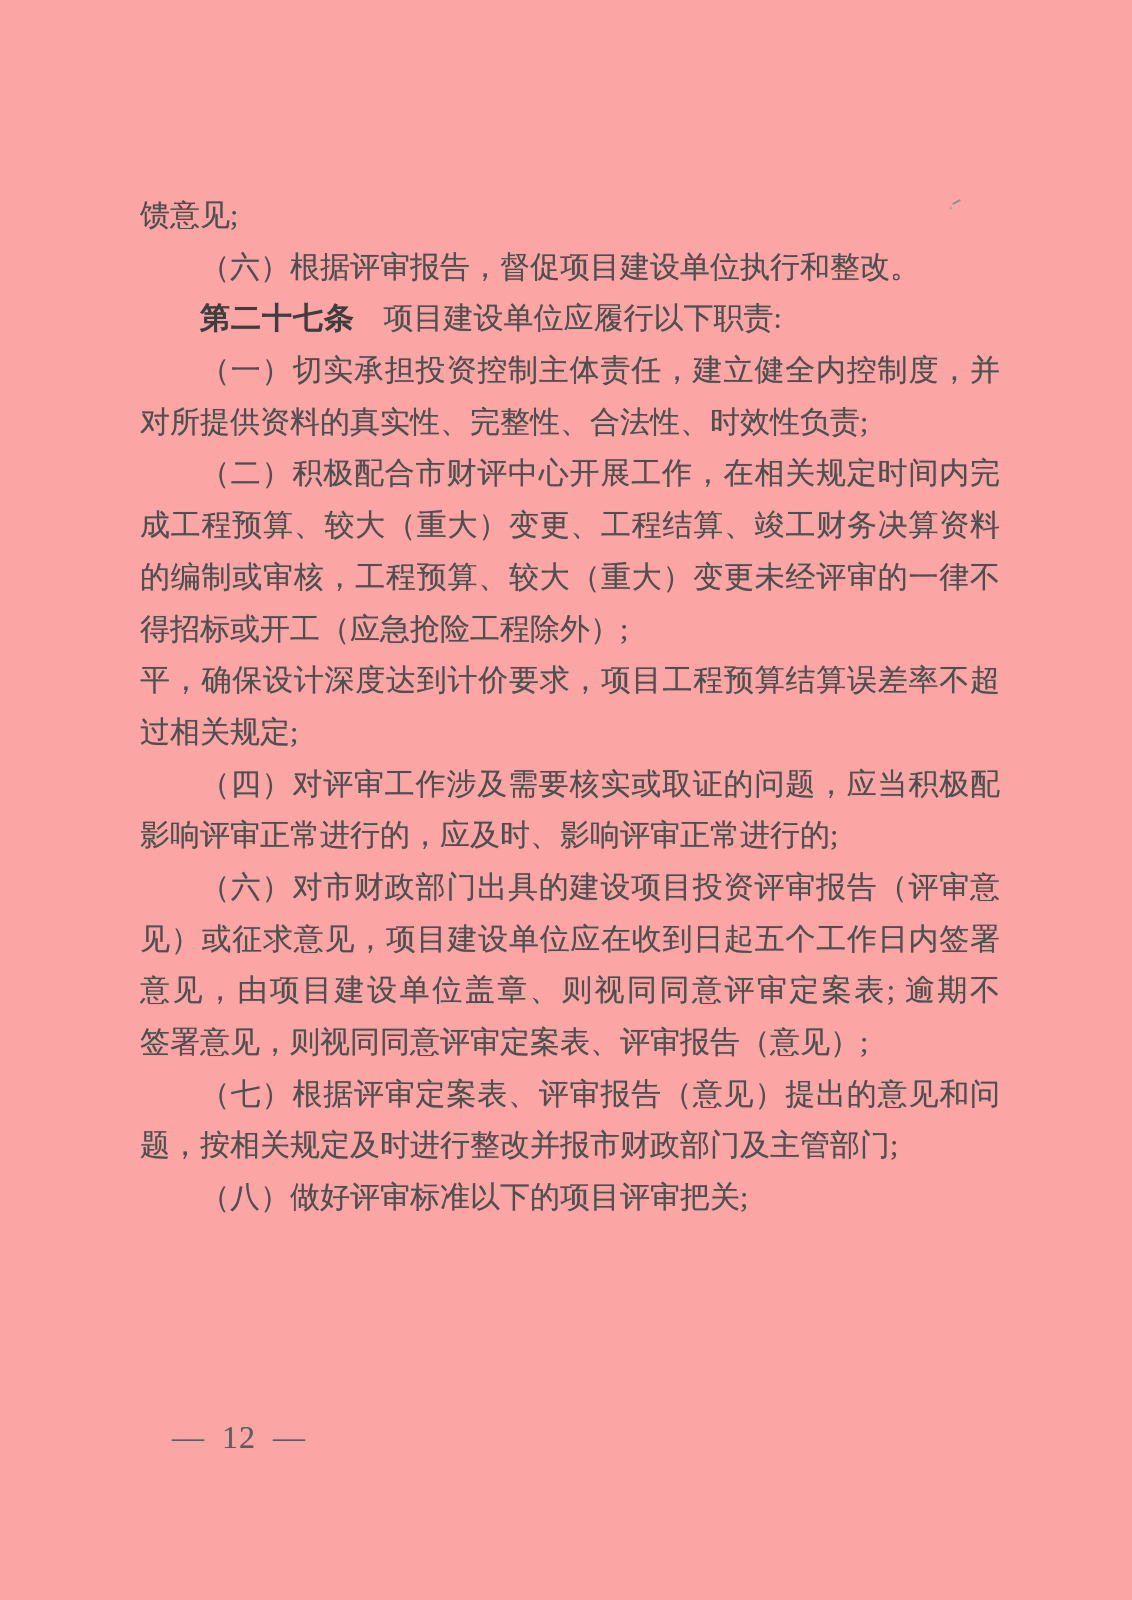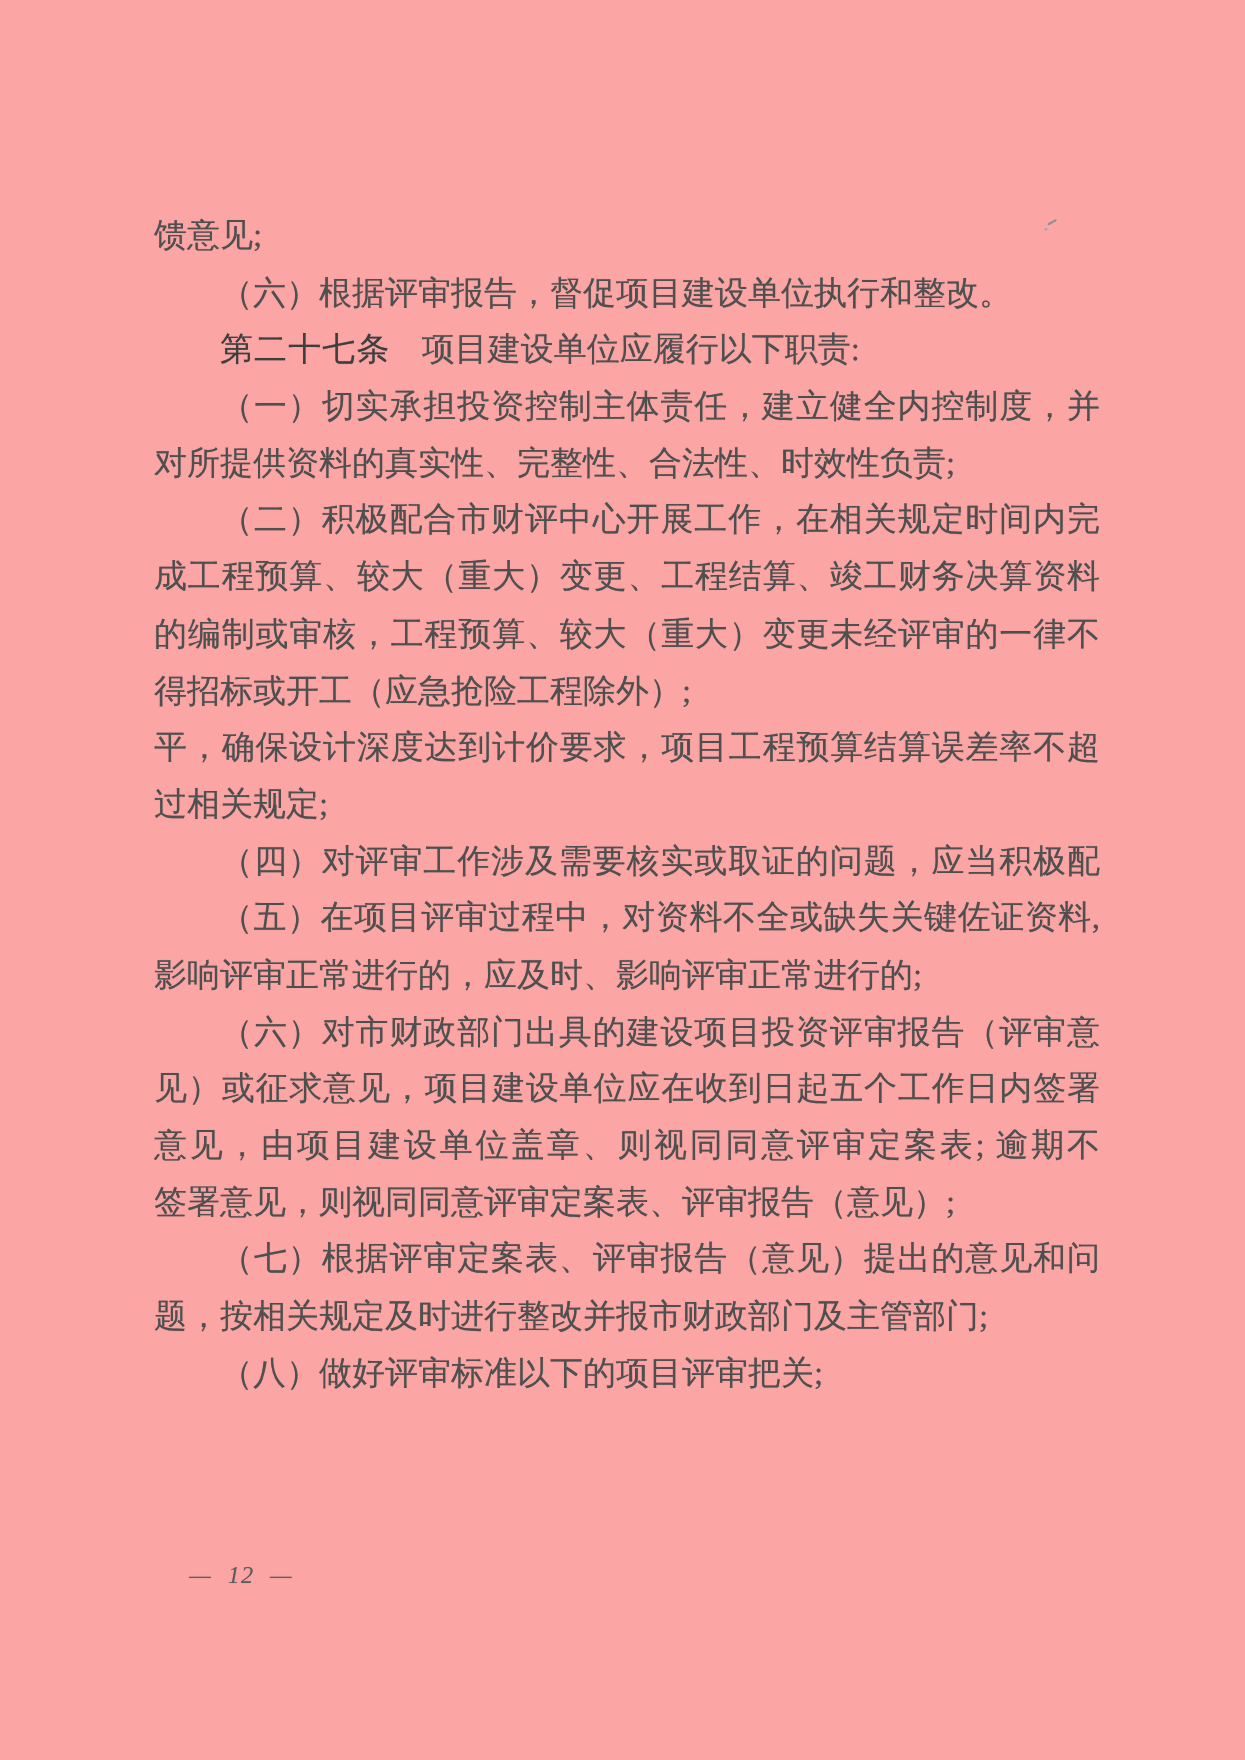--- a/index.html
+++ b/index.html
@@ -32,39 +32,38 @@
     text-shadow: 0 0 0.7px rgba(90,90,90,0.55);
   }
   .line.full {
     text-align-last: justify;
     font-family: Liberation Serif, serif;
   }
   .line.indent {
     text-indent: 2em;
   }
   .hnum {
-    font-weight: 400;
+    font-weight: 700;
     font-family: "Liberation Sans", "DejaVu Sans", sans-serif;
     color: #3e3e3e;
     letter-spacing: 1px;
   }
   .htitle {
     margin-left: 0.95em;
     font-family: Liberation Serif, serif;
   }
   .footer {
     position: absolute;
     left: 172px;
     top: 1419px;
-    font-size: 22px;
+    font-size: 32px;
     color: #5d5d5d;
     letter-spacing: 1px;
     word-spacing: 8px;
     text-shadow: 0 0 0.7px rgba(90,90,90,0.5);
-    font-style: italic;
   }
   .speck {
     position: absolute;
     left: 952px;
     top: 201px;
     width: 9px;
     height: 2px;
     background: #8f8f8f;
     transform: rotate(-28deg);
     border-radius: 2px;
@@ -90,21 +89,20 @@
       <div class="line indent"><span class="hnum">第二十七条</span><span class="htitle">项目建设单位应履行以下职责:</span></div>
       <div class="line indent full">（一）切实承担投资控制主体责任，建立健全内控制度，并</div>
       <div class="line">对所提供资料的真实性、完整性、合法性、时效性负责;</div>
       <div class="line indent full">（二）积极配合市财评中心开展工作，在相关规定时间内完</div>
       <div class="line full">成工程预算、较大（重大）变更、工程结算、竣工财务决算资料</div>
       <div class="line full">的编制或审核，工程预算、较大（重大）变更未经评审的一律不</div>
       <div class="line">得招标或开工（应急抢险工程除外）;</div>
       <div class="line full">平，确保设计深度达到计价要求，项目工程预算结算误差率不超</div>
       <div class="line">过相关规定;</div>
       <div class="line indent full">（四）对评审工作涉及需要核实或取证的问题，应当积极配</div>
-      <div class="line indent full">（五）在项目评审过程中，对资料不全或缺失关键佐证资料,</div>
       <div class="line">影响评审正常进行的，应及时、影响评审正常进行的;</div>
       <div class="line indent full">（六）对市财政部门出具的建设项目投资评审报告（评审意</div>
       <div class="line full">见）或征求意见，项目建设单位应在收到日起五个工作日内签署</div>
       <div class="line full">意见，由项目建设单位盖章、则视同同意评审定案表; 逾期不</div>
       <div class="line">签署意见，则视同同意评审定案表、评审报告（意见）;</div>
       <div class="line indent full">（七）根据评审定案表、评审报告（意见）提出的意见和问</div>
       <div class="line">题，按相关规定及时进行整改并报市财政部门及主管部门;</div>
       <div class="line indent">（八）做好评审标准以下的项目评审把关;</div>
     </div>
   <div class="footer">— 12 —</div>

